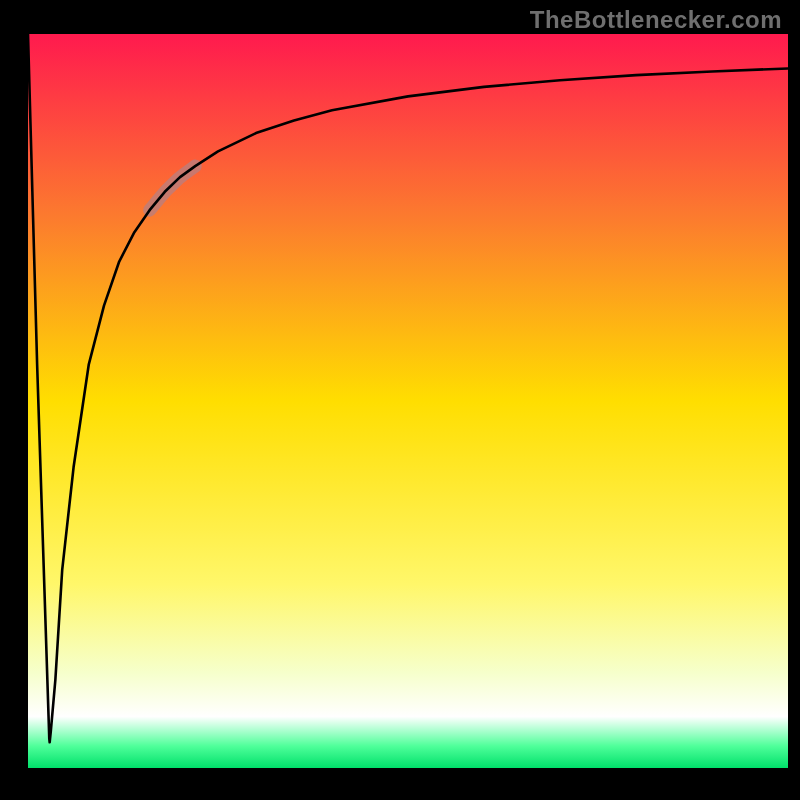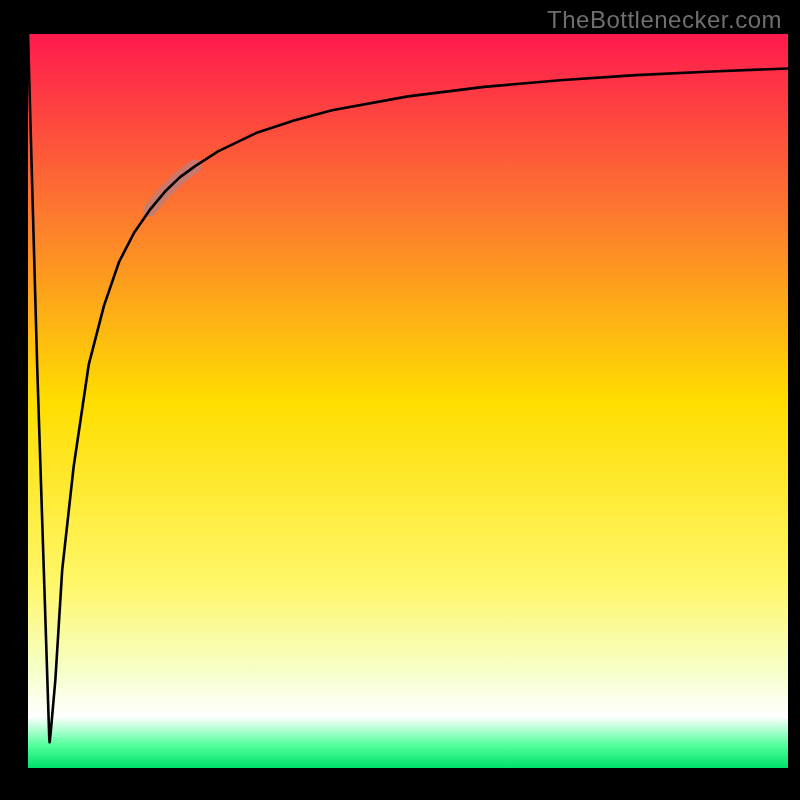--- a/index.html
+++ b/index.html
@@ -10,21 +10,21 @@
     background: #000;
     position: relative;
     font-family: Arial, Helvetica, sans-serif;
   }
   .watermark {
     position: absolute;
     top: 6px;
     right: 18px;
     color: #6f6f6f;
     font-size: 24px;
-    font-weight: 400;
+    font-weight: 700;
     letter-spacing: 0.5px;
   }
   .plot-area {
     position: absolute;
     left: 28px;
     top: 34px;
     width: 760px;
     height: 734px;
     overflow: hidden;
   }

